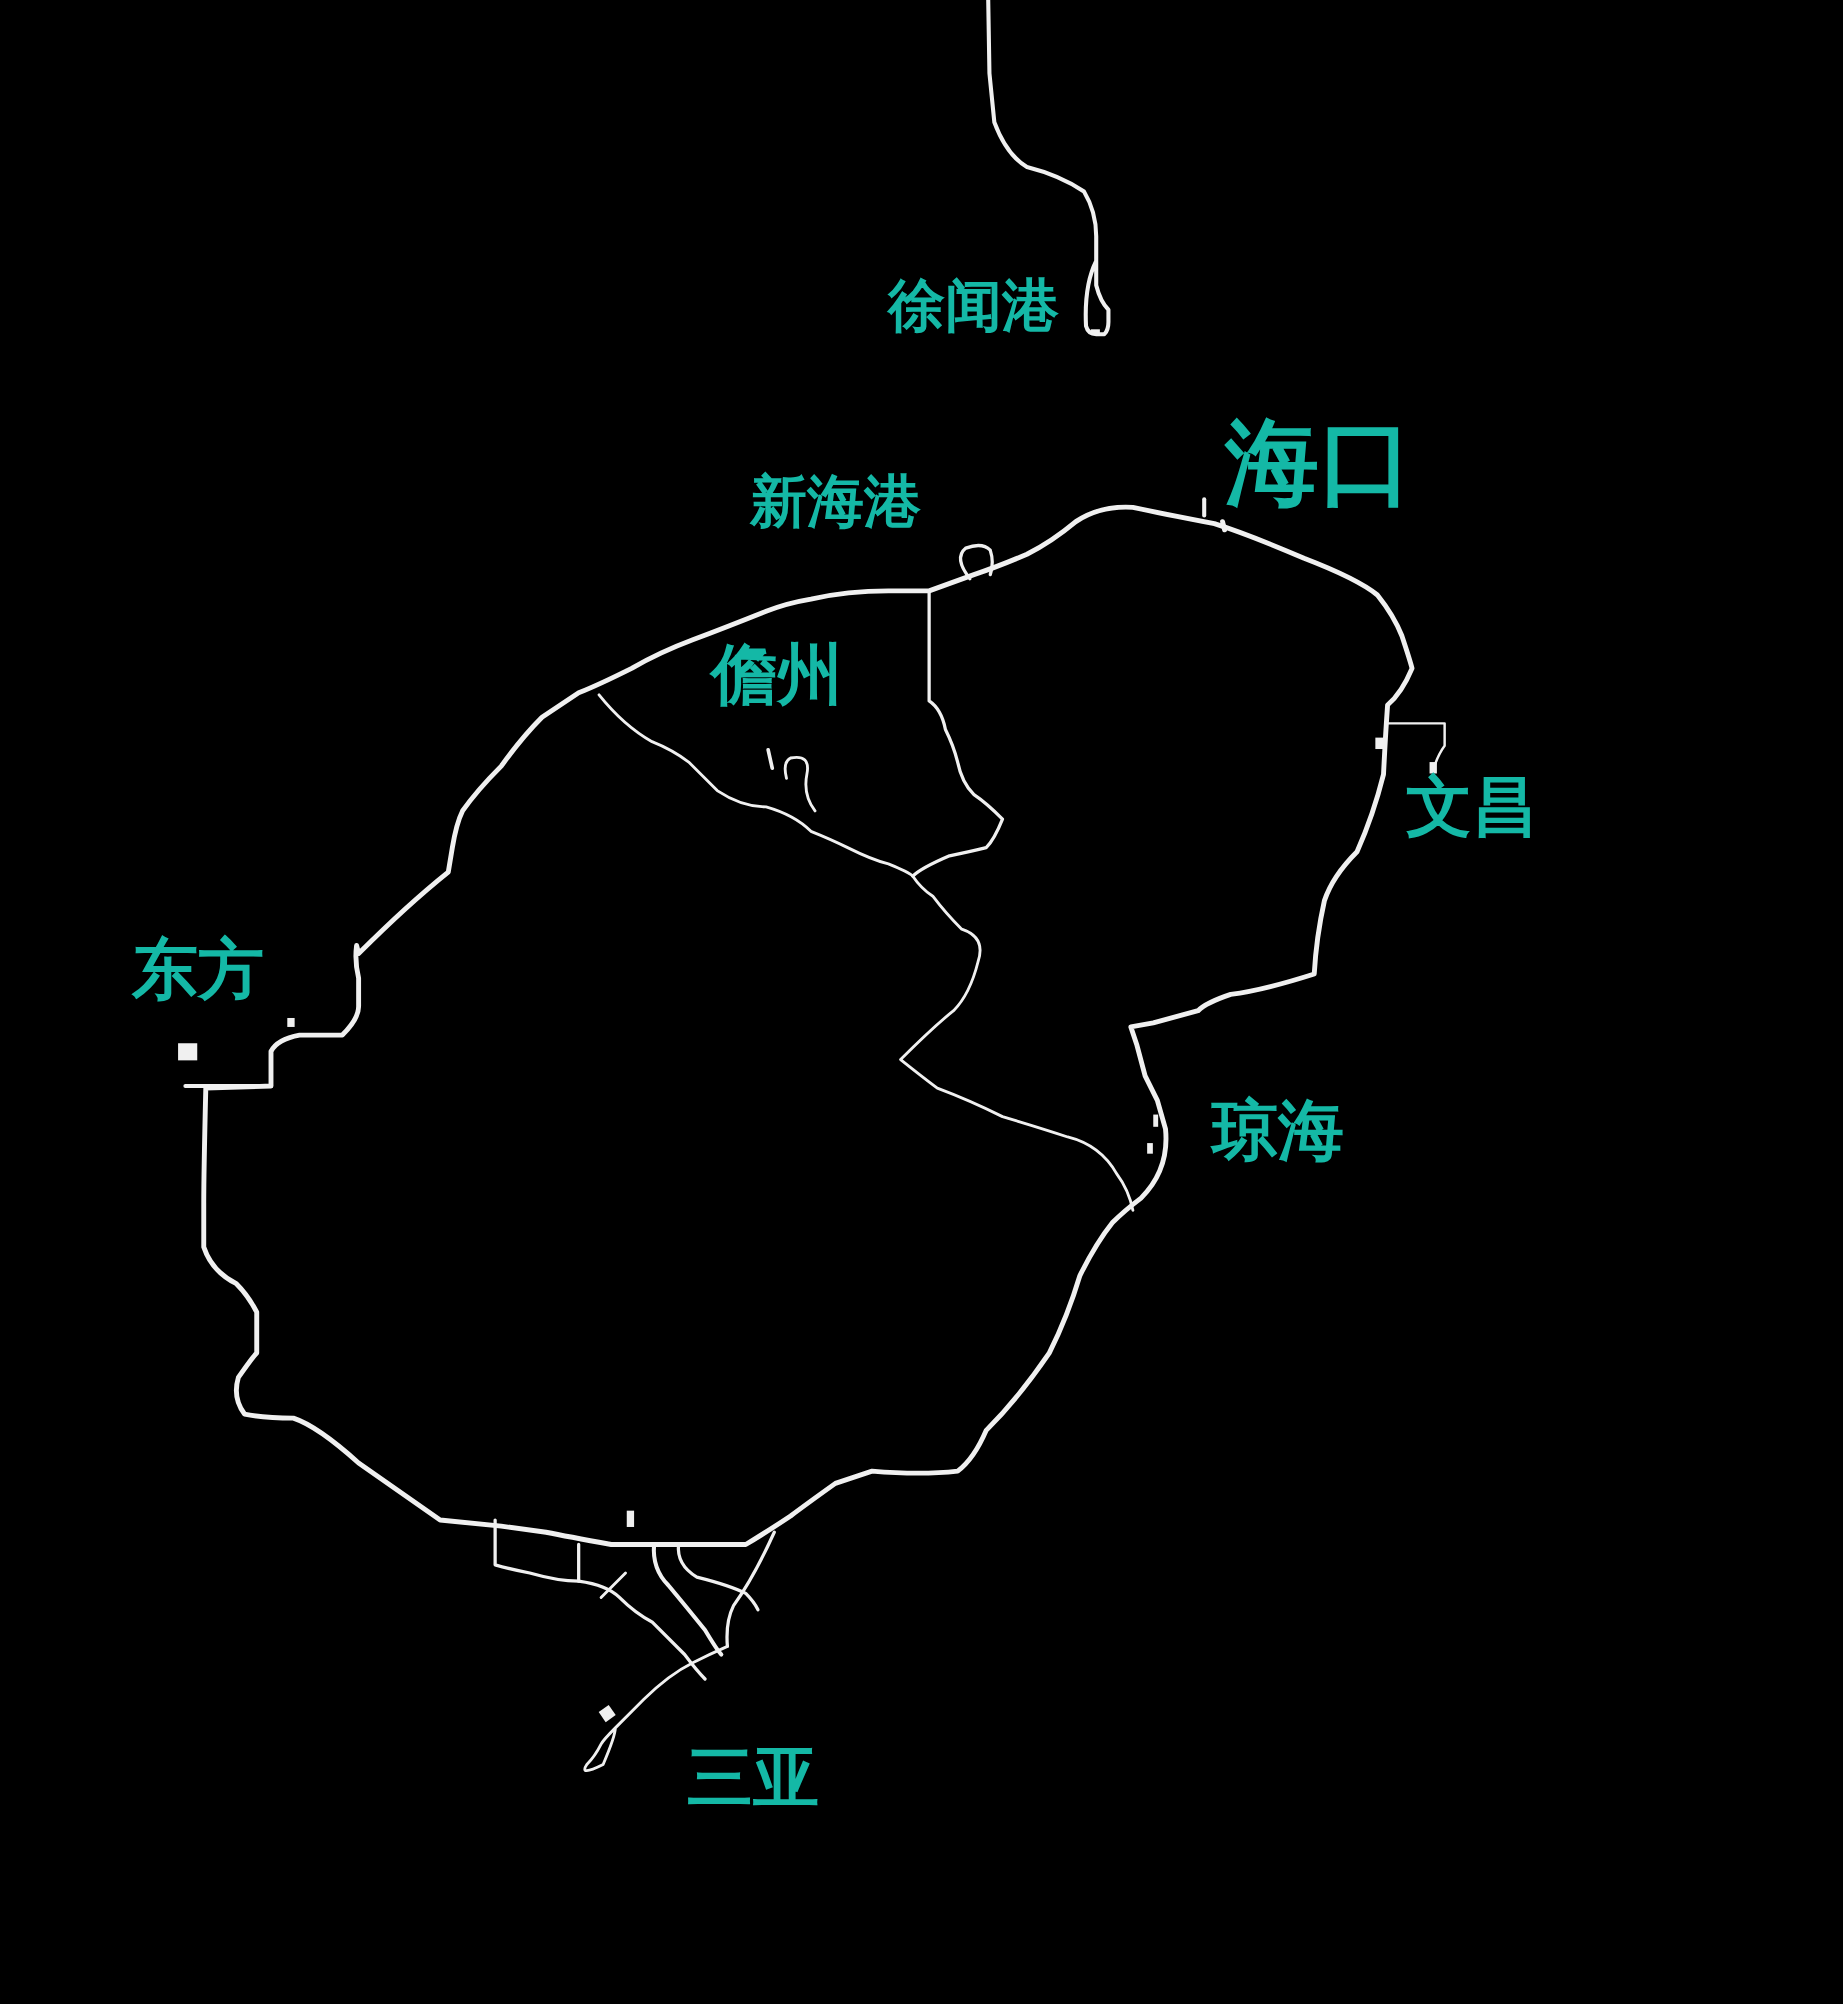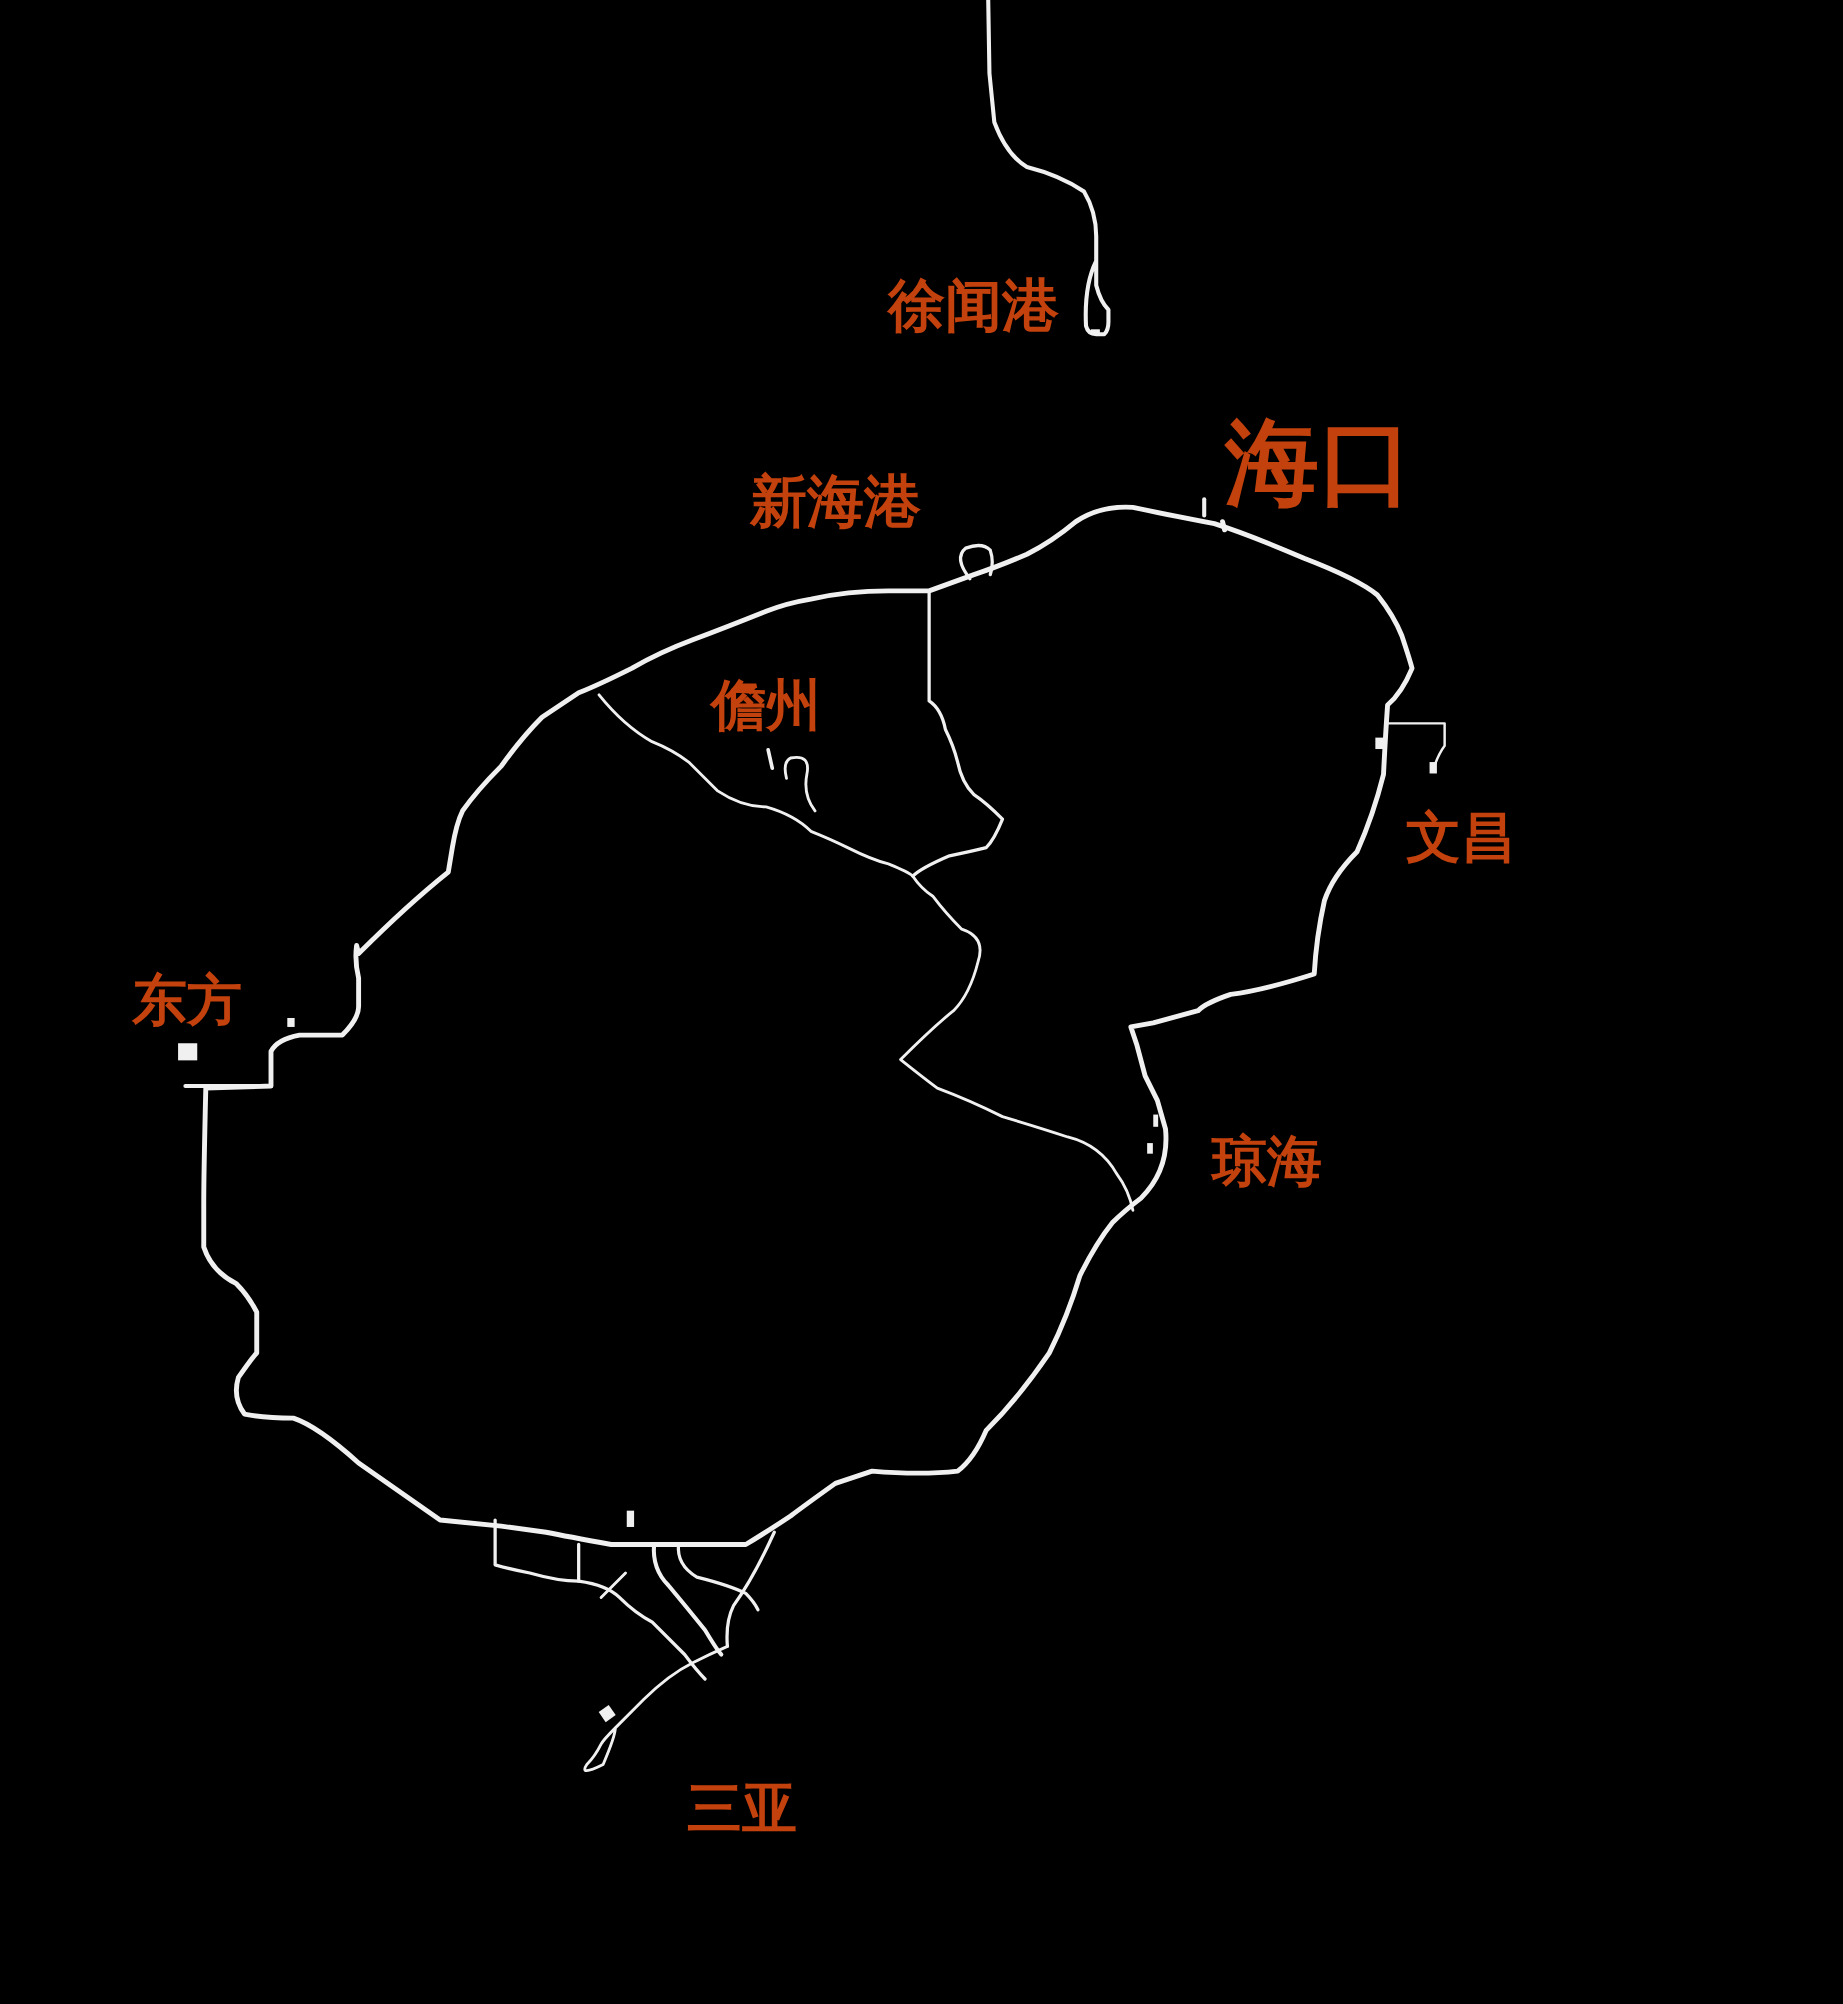--- a/index.html
+++ b/index.html
@@ -1,21 +1,21 @@
 <!DOCTYPE html>
 <html style="font-size:6.5px"><head>
 <meta charset="utf-8">
 <style>
   html, body { margin:0; padding:0; background:#000; }
   body { width:1844px; height:2005px; position:relative; overflow:hidden; }
   #map { position:absolute; left:0; top:0; width:1844px; height:2005px; }
   .route { fill:none; stroke:#f0f0f0; stroke-linecap:round; stroke-linejoin:round; }
-  .label { position:absolute; color:#c2410c; font-family:"DejaVu Sans", sans-serif; font-weight:bold; white-space:nowrap; line-height:1; }
+  .label { position:absolute; color:#14b8a6; font-family:"DejaVu Sans", sans-serif; font-weight:bold; white-space:nowrap; line-height:1; }
   .lg { font-size:94px; }
-  .md { font-size:55px;margin-top:36px; }
+  .md { font-size:66px; }
   .sm { font-size:57px; }
   .poi { fill:#f0f0f0; }
 </style>
 </head>
 <body>
 
 <svg id="map" viewBox="0 0 4525 4920" xmlns="http://www.w3.org/2000/svg">
 
   <path class="route" stroke-width="10" d="M2425 0 L2428 180 L2440 300 Q2470 380 2520 410 Q2600 430 2660 470 Q2690 520 2690 580 L2690 640 Q2660 700 2665 800 Q2670 820 2690 820 L2710 820 Q2720 810 2720 790 L2720 760 Q2700 740 2690 700 L2690 640"></path>
   <rect class="poi" x="2677" y="808" width="22" height="14"></rect>

